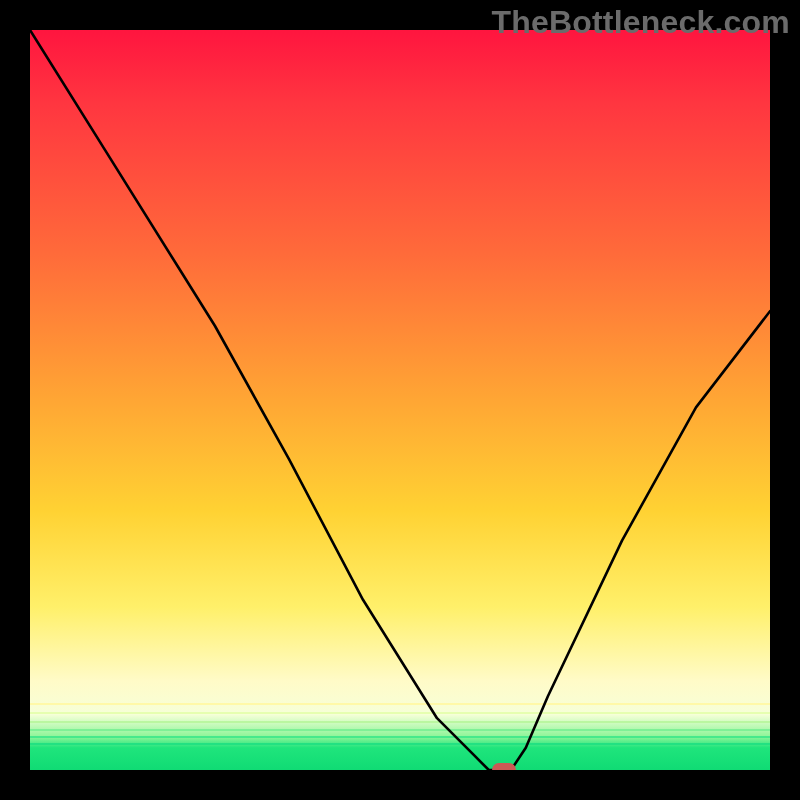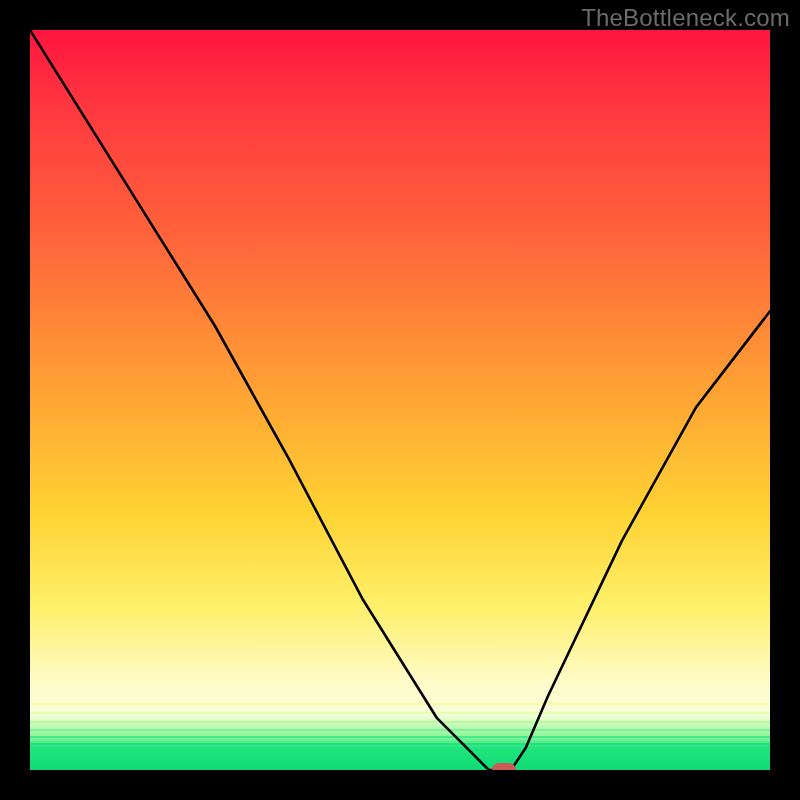--- a/index.html
+++ b/index.html
@@ -14,22 +14,22 @@
     position: relative;
     width: 800px;
     height: 800px;
   }
   .watermark {
     position: absolute;
     top: 4px;
     right: 10px;
     color: #6b6b6b;
     font-family: Arial, Helvetica, sans-serif;
-    font-size: 24px;
-    font-weight: 400;
+    font-size: 32px;
+    font-weight: 700;
     z-index: 10;
     letter-spacing: 0.2px;
   }
   .plot-area {
     position: absolute;
     left: 30px;
     top: 30px;
     width: 740px;
     height: 740px;
     overflow: hidden;

